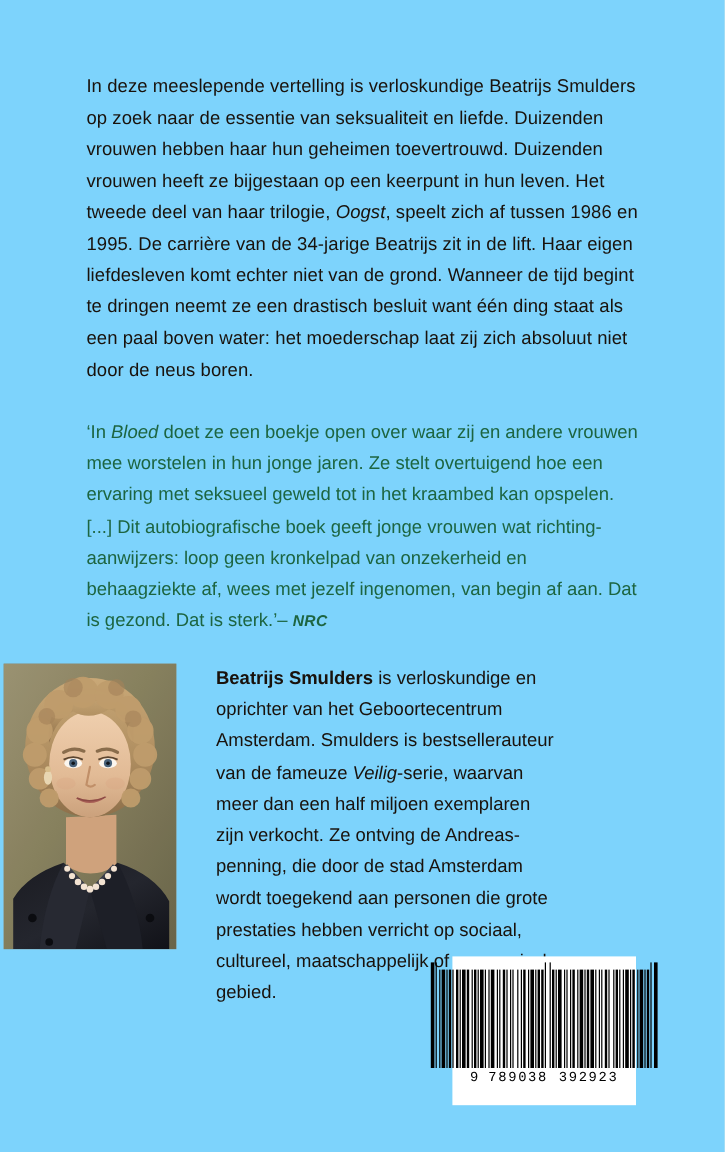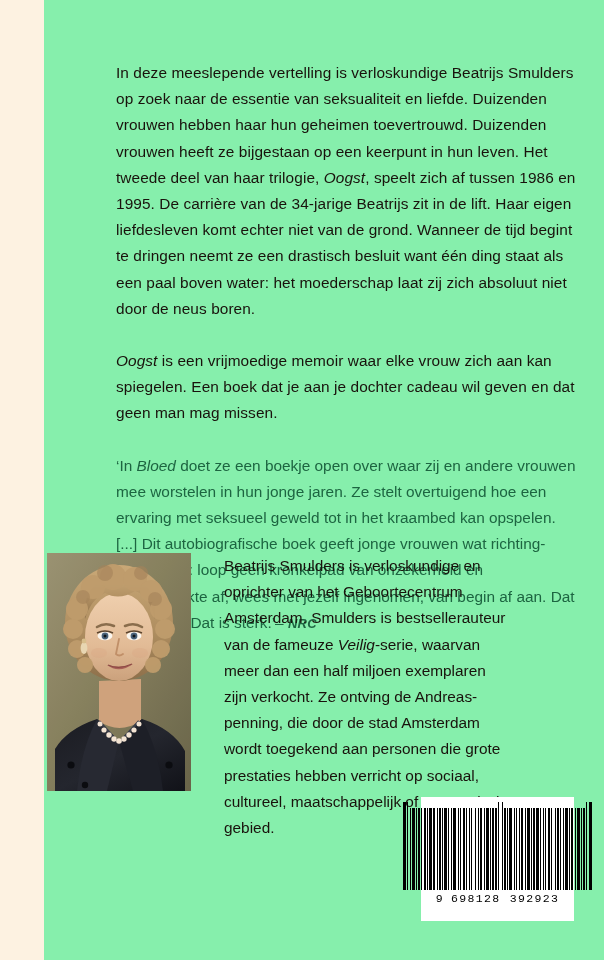--- a/index.html
+++ b/index.html
@@ -10,22 +10,21 @@
     width: 604px;
     height: 960px;
     background: #fdf2e1;
     font-family: "Liberation Sans", sans-serif;
     overflow: hidden;
     position: relative;
   }
   .cover {
     position: absolute;
     inset: 0;
-    background: #86efac;
-    margin-left: 44px;
+    background: #7dd3fc;
   }
   .content {
     position: absolute;
     left: 72px;
     top: 60px;
     width: 460px;
   }
   p.body-par {
     margin: 0 0 26px 0;
     font-size: 15.4px;
@@ -41,21 +40,21 @@
     line-height: 26.2px;
     color: #1d6541;
   }
   .quote .src {
     font-style: italic;
     font-size: 13px;
     font-weight: 600;
     letter-spacing: 0.02em;
   }
   em, .ital { font-style: italic; }
-  .bold { font-weight: 400; }
+  .bold { font-weight: 700; }
 
   
   .author-block {
     position: absolute;
     left: 0;
     top: 493px;
     width: 460px;
   }
   .author-photo {
     position: absolute;
@@ -128,21 +127,20 @@
 </style>
 </head>
 <body>
 
 <div class="cover">
 
   <div class="content">
 
     <p class="body-par" id="par1"><span>In deze meeslepende vertelling is verloskundige Beatrijs Smulders op zoek naar de essentie van seksualiteit en liefde. Duizenden vrouwen hebben haar hun geheimen toevertrouwd. Duizenden vrouwen heeft ze bijgestaan op een keerpunt in hun leven. Het tweede deel van haar trilogie, </span><em class="ital">Oogst</em><span>, speelt zich af tussen 1986 en 1995. De carrière van de 34-jarige Beatrijs zit in de lift. Haar eigen liefdesleven komt echter niet van de grond. Wanneer de tijd begint te dringen neemt ze een drastisch besluit want één ding staat als een paal boven water: het moederschap laat zij zich absoluut niet door de neus boren.</span></p>
 
-    <p class="body-par" id="par2"><em class="ital">Oogst</em><span> is een vrijmoedige memoir waar elke vrouw zich aan kan spiegelen. Een boek dat je aan je dochter cadeau wil geven en dat geen man mag missen.</span></p>
 
     <p class="quote" id="quote"><span>‘In </span><em class="ital">Bloed</em><span> doet ze een boekje open over waar zij en andere vrouwen mee worstelen in hun jonge jaren. Ze stelt overtuigend hoe een ervaring met seksueel geweld tot in het kraambed kan opspelen. [...] Dit autobiografische boek geeft jonge vrouwen wat richting-aanwijzers: loop geen kronkelpad van onzekerheid en behaagziekte af, wees met jezelf ingenomen, van begin af aan. Dat is gezond. Dat is sterk.’</span><span>– </span><span class="src">NRC</span></p>
 
   </div>
 
   <div class="content author-block">
 
     <div class="author-photo">
       <svg width="144" height="238" viewBox="0 0 144 238" role="img" aria-label="author portrait">
         <defs>
@@ -377,18 +375,18 @@
         <i style="width: 1px; height: 82px; background: rgb(0, 0, 0);"></i>
         <i style="width: 1px; height: 82px; background: transparent;"></i>
         <i style="width: 2px; height: 82px; background: rgb(0, 0, 0);"></i>
         <i style="width: 1px; height: 82px; background: transparent;"></i>
         <i style="width: 1px; height: 88px; background: rgb(0, 0, 0);"></i>
         <i style="width: 2px; height: 88px; background: transparent;"></i>
         <i style="width: 3px; height: 88px; background: rgb(0, 0, 0);"></i>
       </div>
     <div class="barcode-digits">
       <span class="lead">9</span>
-      <span class="grp">698128</span>
+      <span class="grp">789038</span>
       <span class="grp">392923</span>
     </div>
   </div>
 
 </div>
 
 </body></html>

